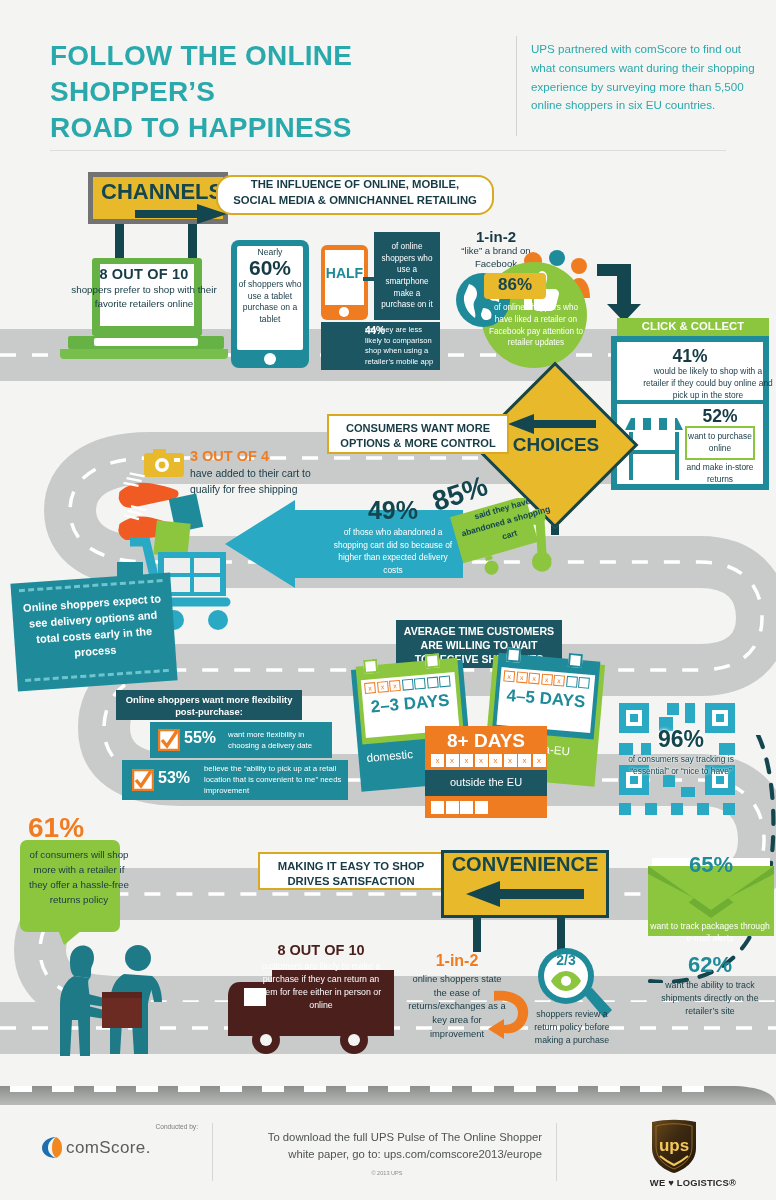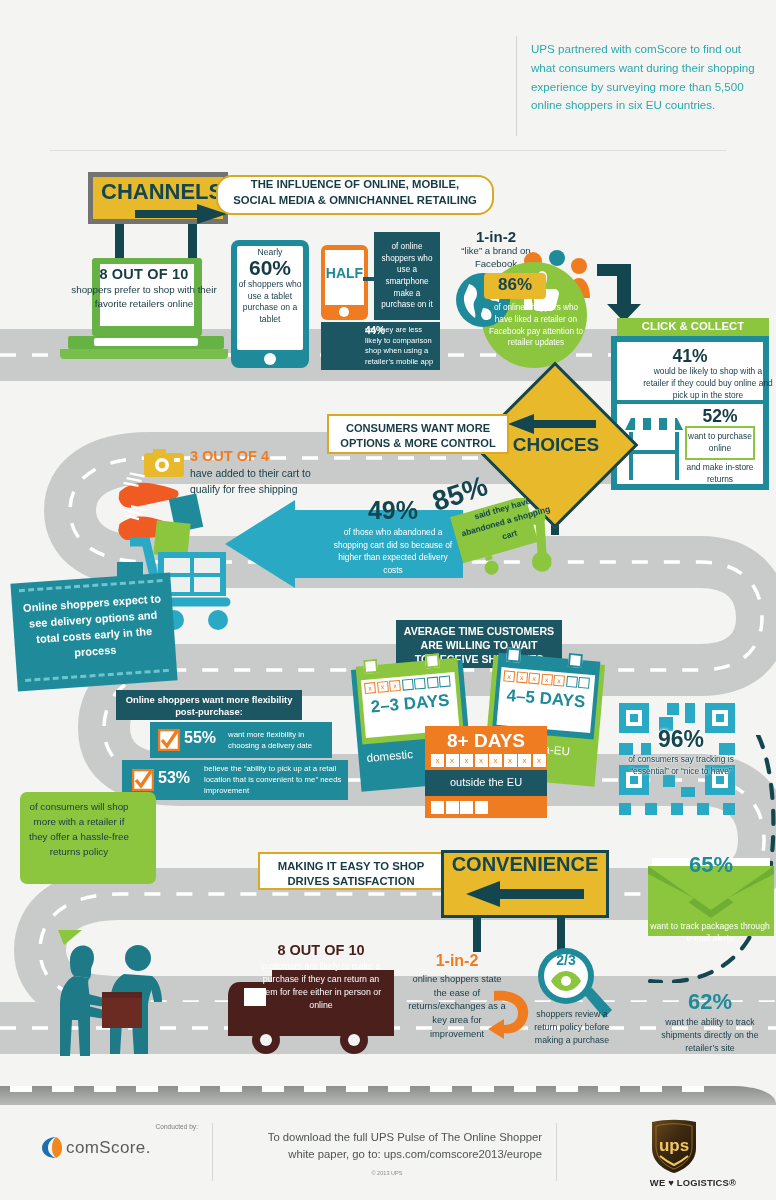--- a/index.html
+++ b/index.html
@@ -99,20 +99,24 @@
       <rect x="430" y="0" width="22" height="6"></rect>
         <rect x="472" y="0" width="22" height="6"></rect>
       <rect x="514" y="0" width="22" height="6"></rect>
         <rect x="556" y="0" width="22" height="6"></rect>
       <rect x="598" y="0" width="22" height="6"></rect>
         <rect x="640" y="0" width="22" height="6"></rect>
       <rect x="682" y="0" width="22" height="6"></rect>
     </g>
   </svg>
 
+  <div class="header-title">
+    <div>FOLLOW THE ONLINE SHOPPER’S</div>
+    <div>ROAD TO HAPPINESS</div>
+  </div>
   <div class="header-divider"></div>
   <div class="header-sub">UPS partnered with comScore to find out what consumers want during their shopping experience by surveying more than 5,500 online shoppers in six EU countries.</div>
   <div class="header-rule"></div>
 
   <div class="abs" style="left:115px;top:215px;width:9px;height:45px;background:#14464f;"></div>
   <div class="abs" style="left:188px;top:215px;width:9px;height:45px;background:#14464f;"></div>
 
   <div class="abs sign-yellow" style="left:88px;top:172px;width:140px;height:52px;">
     <div class="sr" style="left:8px;top:2px;font-size:22px;font-weight:bold;color:#14464f;">CHANNELS</div>
     <svg class="abs" style="left:42px;top:27px;" width="92" height="20" viewBox="0 0 92 20">
@@ -435,21 +439,21 @@
   <div class="abs" style="left:617px;top:726px;width:128px;text-align:center;">
     <div style="font-size:23px;font-weight:bold;color:#14464f;text-shadow:0 0 4px #fff, 0 0 3px #fff;">96%</div>
     <div style="font-size:8.4px;line-height:1.45;color:#14464f;text-shadow:0 0 3px #fff,0 0 2px #fff;">of consumers say tracking is “essential” or “nice to have”</div>
   </div>
 
   <svg class="abs" style="left:630px;top:735px;" width="146" height="248" viewBox="0 0 146 248">
     <path d="M128,0 C150,46 150,150 118,205 C96,240 56,250 20,246" fill="none" stroke="#14464f" stroke-width="4.2" stroke-dasharray="13 13" stroke-linecap="round"></path>
   </svg>
 
   <div class="abs" style="left:28px;top:812px;font-size:28px;font-weight:bold;color:#f07c22;">61%</div>
-  <div class="abs" style="left:20px;top:792px;width:136px;height:92px;background:#8cc63e;border-radius:7px;">
+  <div class="abs" style="left:20px;top:840px;width:100px;height:92px;background:#8cc63e;border-radius:7px;">
     <div class="abs" style="left:4px;top:8px;width:110px;text-align:center;font-size:9.8px;line-height:1.52;color:#173b45;">of consumers will shop more with a retailer if they offer a hassle-free returns policy</div>
   </div>
   <svg class="abs" style="left:58px;top:930px;" width="28" height="16" viewBox="0 0 28 16">
     <path d="M0,0 L24,0 L6,15 Z" fill="#8cc63e"></path>
   </svg>
 
   <svg class="abs" style="left:40px;top:942px;" width="126" height="118" viewBox="0 0 126 118">
     <g fill="#1f7a88">
 
       <path d="M30,18 C30,8 38,2 46,4 C54,6 56,16 52,24 C50,28 52,32 50,36 L34,34 C30,30 30,24 30,18 Z"></path>
@@ -517,21 +521,21 @@
   <svg class="abs" style="left:648px;top:844px;" width="126" height="94" viewBox="0 0 126 94">
     <path d="M4,14 L122,14 L122,90 L4,90 Z" fill="#ffffff"></path>
     <path d="M0,22 L126,22 L126,92 L0,92 Z" fill="#8cc63e"></path>
     <path d="M0,22 L63,66 L126,22 L126,30 L63,74 L0,30 Z" fill="#6fae32"></path>
     <path d="M0,92 L46,54 L0,30 Z" fill="#8cc63e"></path>
     <path d="M126,92 L80,54 L126,30 Z" fill="#8cc63e"></path>
   </svg>
   <div class="abs" style="left:668px;top:852px;width:86px;text-align:center;font-size:22px;font-weight:bold;color:#1f8a99;">65%</div>
   <div class="abs" style="left:648px;top:920px;width:124px;text-align:center;font-size:8.6px;line-height:1.42;color:#fff;">want to track packages through e-mail alerts</div>
 
-  <div class="abs" style="left:648px;top:952px;width:124px;text-align:center;margin-top:37px;">
+  <div class="abs" style="left:648px;top:952px;width:124px;text-align:center;">
     <div style="font-size:22px;font-weight:bold;color:#1f8a99;">62%</div>
     <div style="font-size:8.8px;line-height:1.45;color:#173b45;margin-top:1px;">want the ability to track shipments directly on the retailer’s site</div>
   </div>
 
   <div class="footer">
     <div class="footer-div" style="left:212px;top:18px;height:58px;"></div>
     <div class="footer-div" style="left:556px;top:18px;height:58px;"></div>
 
     <div class="abs" style="left:100px;top:18px;width:98px;text-align:right;font-size:6.6px;color:#7b7f7d;">Conducted by:</div>
     <div class="abs" style="left:40px;top:30px;width:172px;height:26px;">

